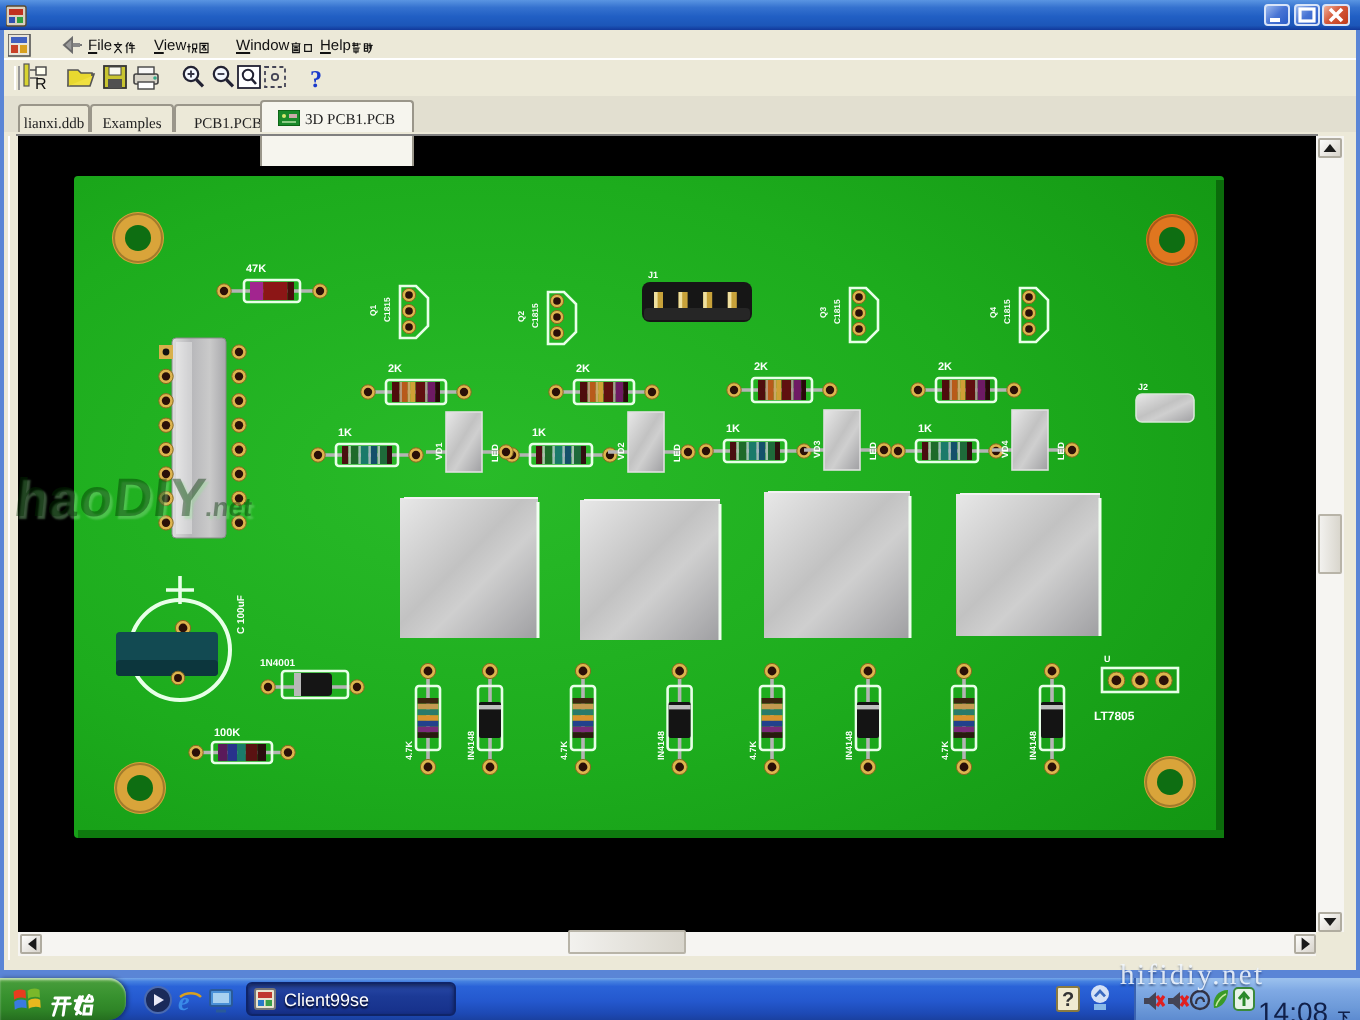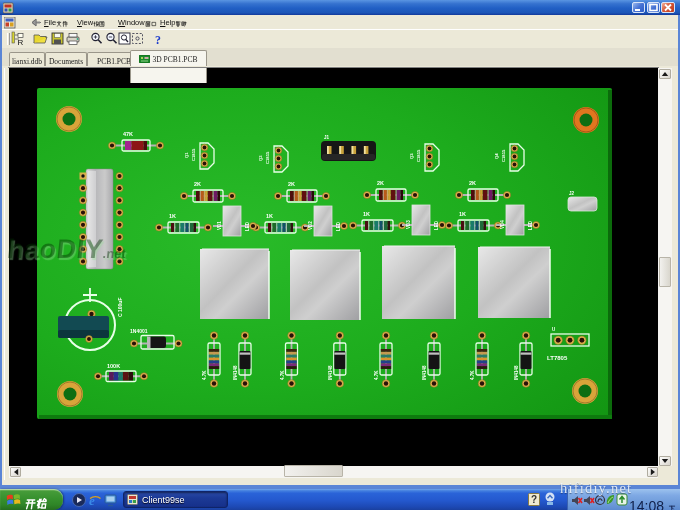--- a/index.html
+++ b/index.html
@@ -112,21 +112,21 @@
       </g>
       <g transform="translate(122,2)">
         <rect x="0.5" y="0.5" width="10" height="10" fill="none" stroke="#445" stroke-width="0.9" stroke-dasharray="2,1.6"></rect>
         <circle cx="5.5" cy="5.5" r="1.6" fill="none" stroke="#445" stroke-width="0.9"></circle>
       </g>
       <text x="145" y="12.5" font-size="12" font-weight="bold" fill="#1a3acc" font-family="Liberation Serif">?</text>
     </svg>
 <div class="abs tabbar"></div>
 <div class="abs" style="left:2px;top:66px;width:676px;height:2px;background:#ece9d8;z-index:4"></div>
 <div class="tab" style="left:9px;width:36px">lianxi.ddb</div>
-<div class="tab" style="left:45px;width:42px">Documents</div>
+<div class="tab" style="left:45px;width:42px">Examples</div>
 <div class="tab" style="left:87px;width:54px">PCB1.PCB</div>
 <div class="tab active" style="left:130px;width:77px"><svg width="11" height="8" style="vertical-align:-1px;margin-right:2px">
         <rect x="0" y="0" width="11" height="8" rx="1" fill="#1a8a2a" stroke="#0a5a10" stroke-width="0.7"></rect>
         <circle cx="3" cy="3" r="1" fill="#d8e870"></circle>
         <rect x="5.5" y="2" width="4" height="2" fill="#caa"></rect>
         <path d="M2,6 h7" stroke="#b0e0a0" stroke-width="0.8"></path>
       </svg>3D PCB1.PCB</div>
 <svg class="abs viewport" width="649" height="398" viewBox="0 0 649 398">
       <defs>
 <linearGradient id="sil" x1="0" y1="0" x2="1" y2="1">

